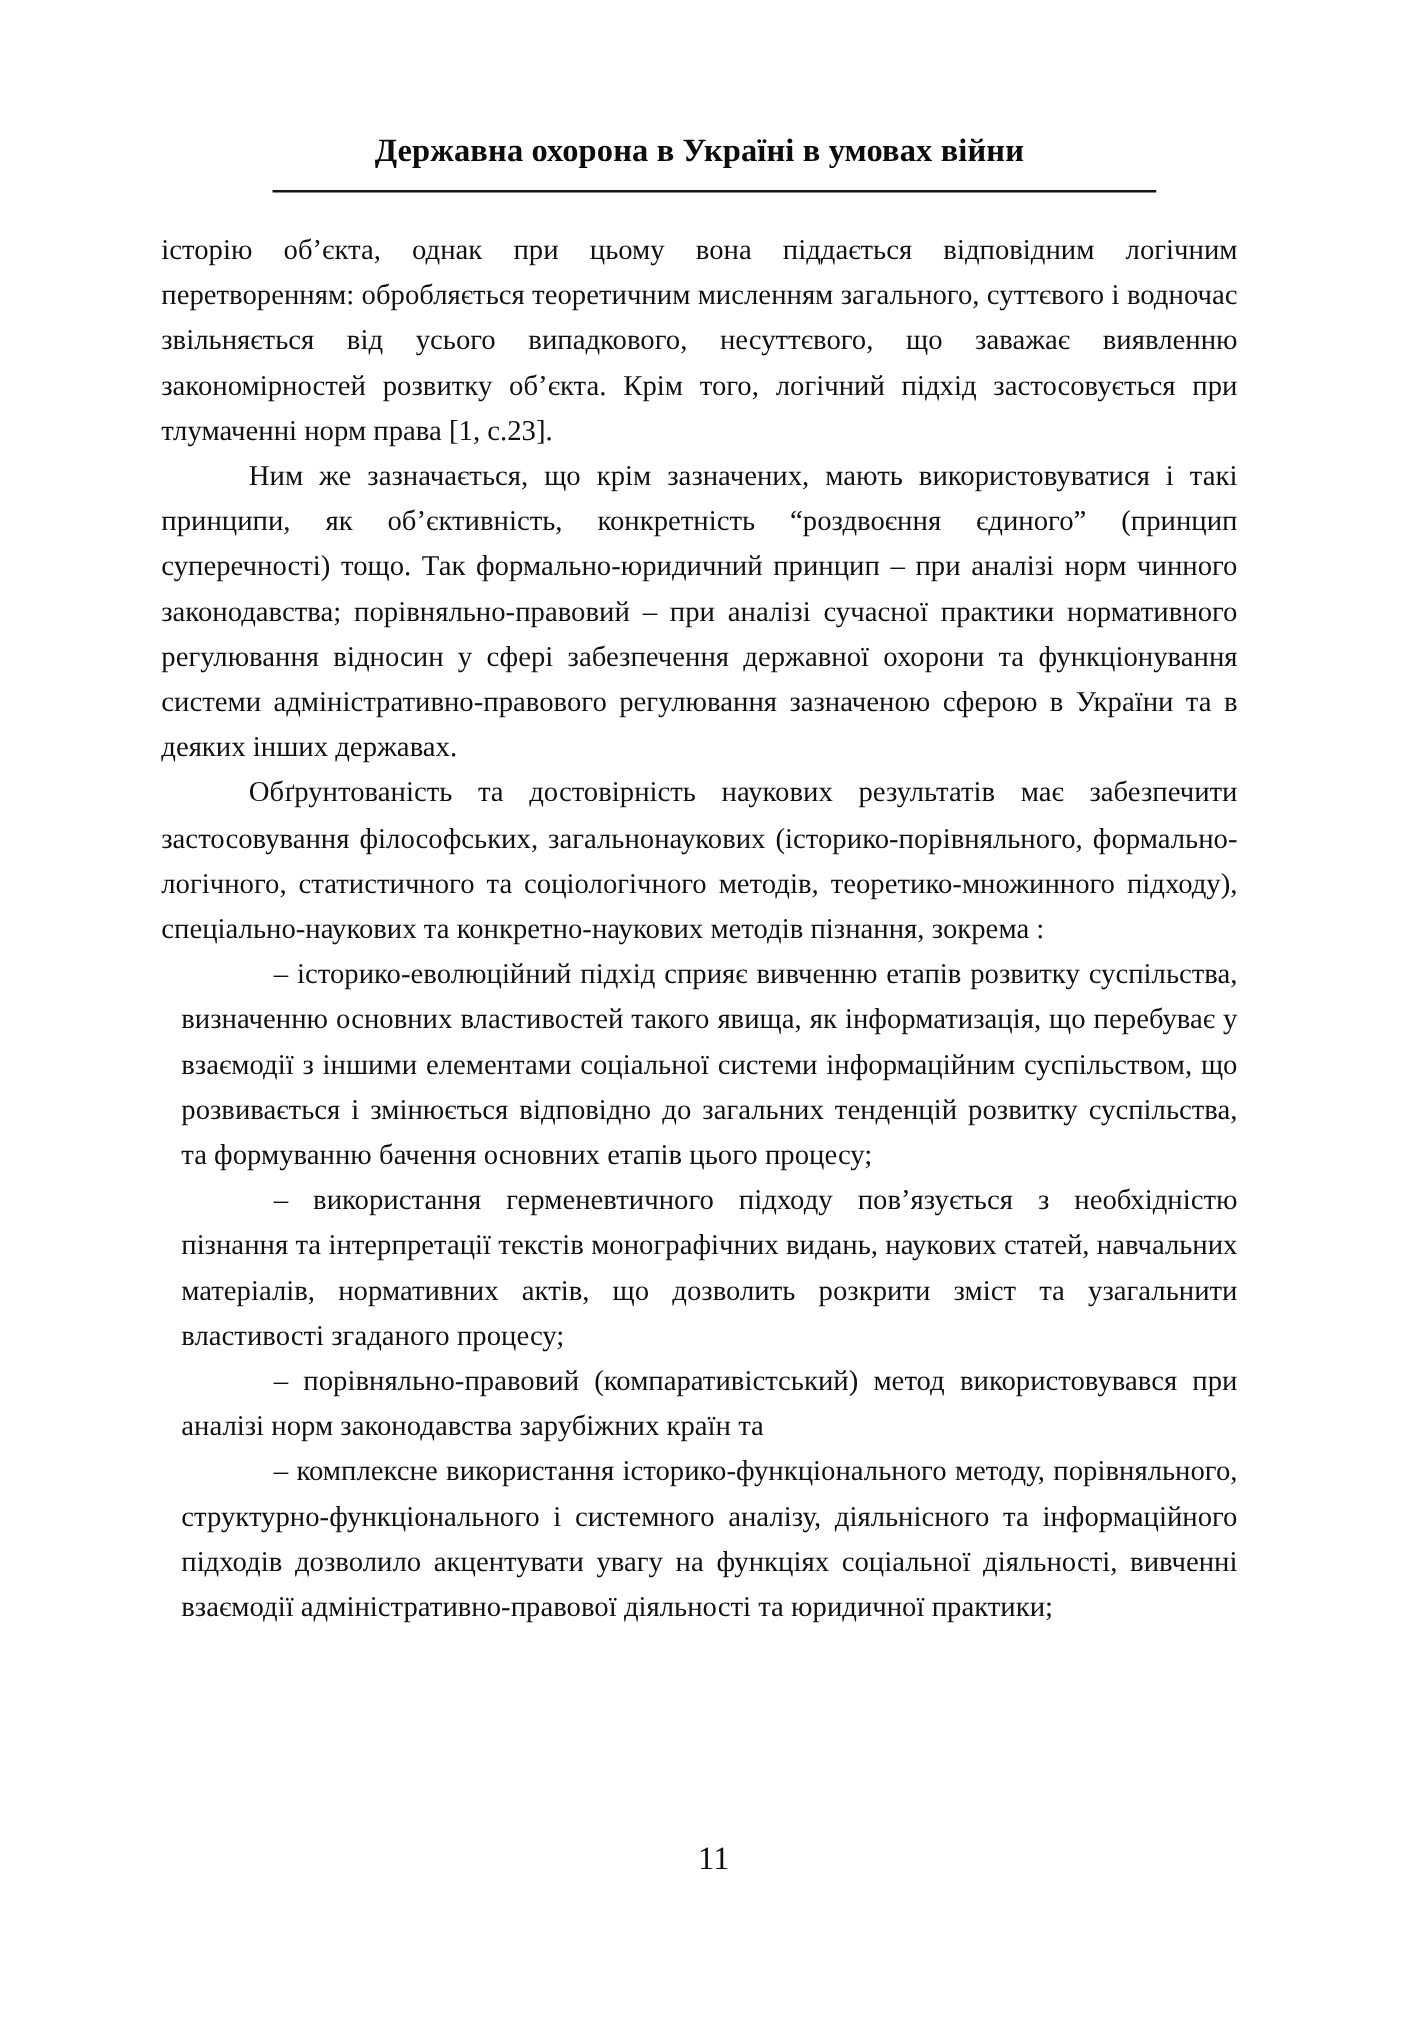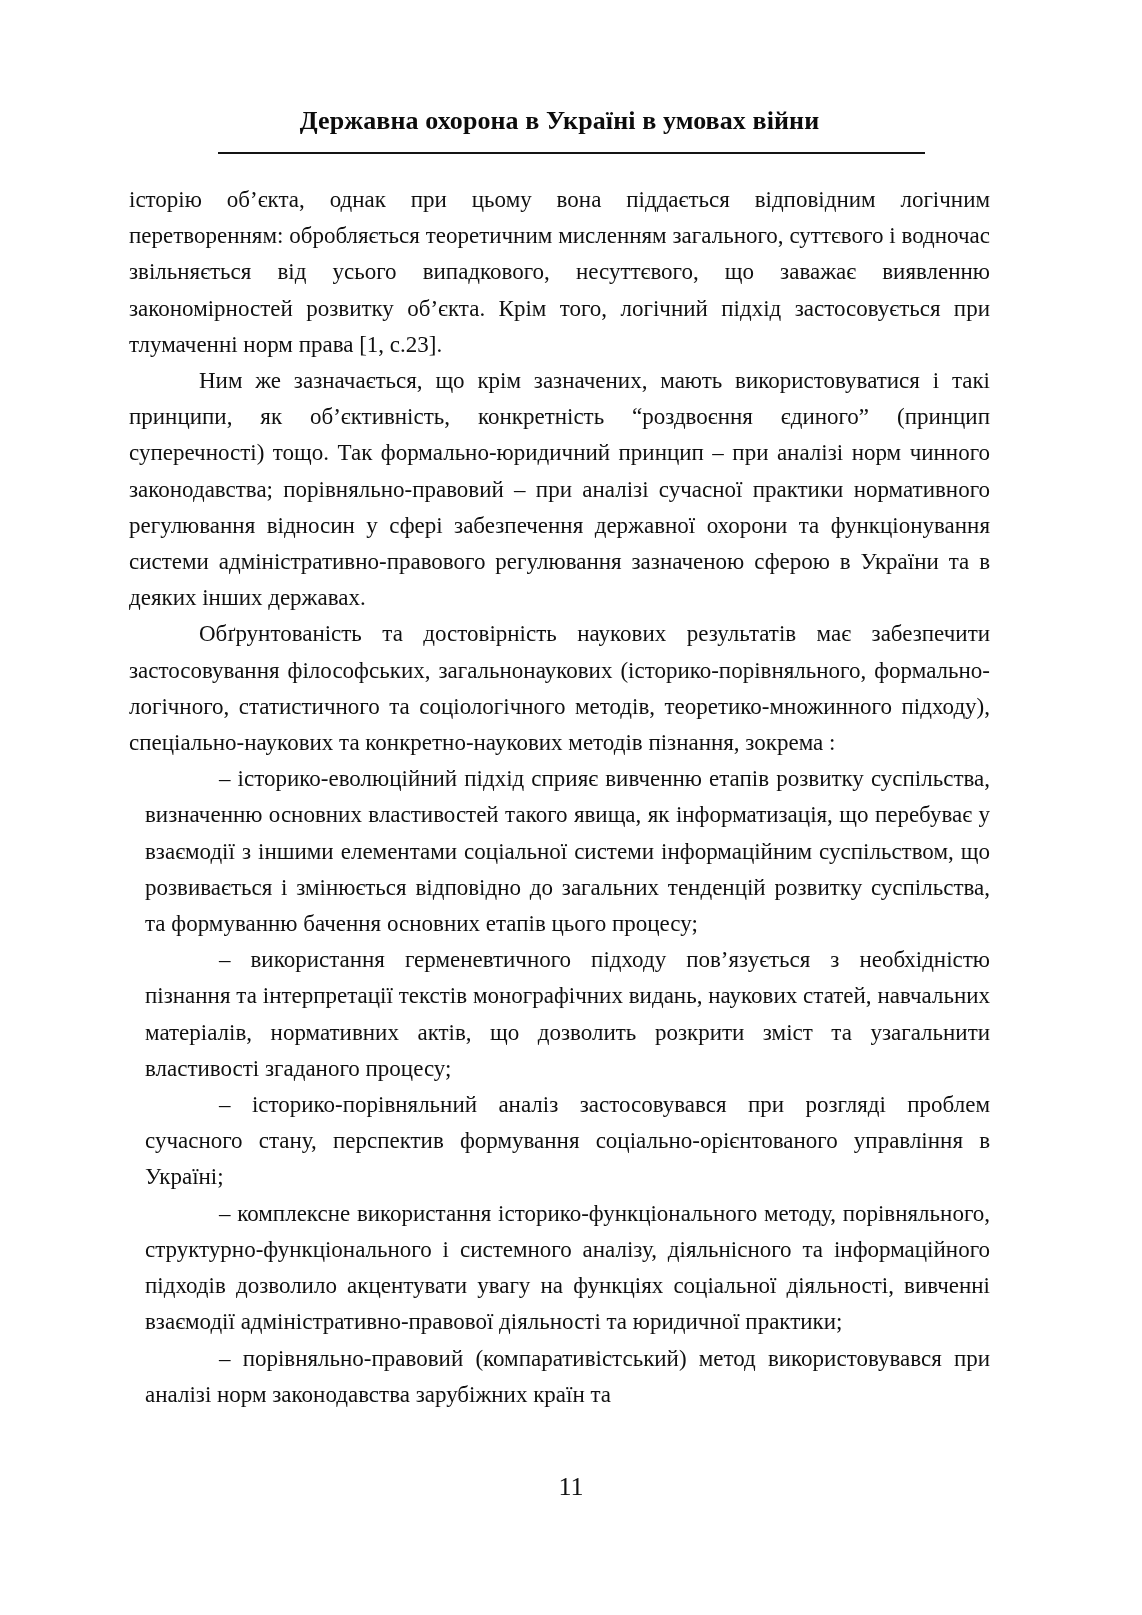--- a/index.html
+++ b/index.html
@@ -112,25 +112,24 @@
     <p class="para">історію об’єкта, однак при цьому вона піддається відповідним логічним перетворенням: обробляється теоретичним мисленням загального, суттєвого і водночас звільняється від усього випадкового, несуттєвого, що заважає виявленню закономірностей розвитку об’єкта. Крім того, логічний підхід застосовується при тлумаченні норм права [1, с.23].</p>
 
     <p class="para indent">Ним же зазначається, що крім зазначених, мають використовуватися і такі принципи, як об’єктивність, конкретність “роздвоєння єдиного” (принцип суперечності) тощо. Так формально-юридичний принцип – при аналізі норм чинного законодавства; порівняльно-правовий – при аналізі сучасної практики нормативного регулювання відносин у сфері забезпечення державної охорони та функціонування системи адміністративно-правового регулювання зазначеною сферою в України та в деяких інших державах.</p>
 
     <p class="para indent">Обґрунтованість та достовірність наукових результатів має забезпечити застосовування філософських, загальнонаукових (історико-порівняльного, формально-логічного, статистичного та соціологічного методів, теоретико-множинного підходу), спеціально-наукових та конкретно-наукових методів пізнання, зокрема :</p>
 
     <p class="para indent-wide">– історико-еволюційний підхід сприяє вивченню етапів розвитку суспільства, визначенню основних властивостей такого явища, як інформатизація, що перебуває у взаємодії з іншими елементами соціальної системи інформаційним суспільством, що розвивається і змінюється відповідно до загальних тенденцій розвитку суспільства, та формуванню бачення основних етапів цього процесу;</p>
 
     <p class="para indent-wide">– використання герменевтичного підходу пов’язується з необхідністю пізнання та інтерпретації текстів монографічних видань, наукових статей, навчальних матеріалів, нормативних актів, що дозволить розкрити зміст та узагальнити властивості згаданого процесу;</p>
 
-    <p class="para indent-wide">– історико-порівняльний аналіз застосовувався при розгляді проблем сучасного стану, перспектив формування соціально-орієнтованого управління в Україні;</p>
+
+    <p class="para indent-wide last">– порівняльно-правовий (компаративістський) метод використовувався при аналізі норм законодавства зарубіжних країн та</p>
 
     <p class="para indent-wide">– комплексне використання історико-функціонального методу, порівняльного, структурно-функціонального і системного аналізу, діяльнісного та інформаційного підходів дозволило акцентувати увагу на функціях соціальної діяльності, вивченні взаємодії адміністративно-правової діяльності та юридичної практики;</p>
-
-    <p class="para indent-wide last">– порівняльно-правовий (компаративістський) метод використовувався при аналізі норм законодавства зарубіжних країн та</p>
 
   </div>
 
   <div class="page-number">11</div>
 
   <div class="scan-tint"></div>
 
 </div>
 
 </body></html>

